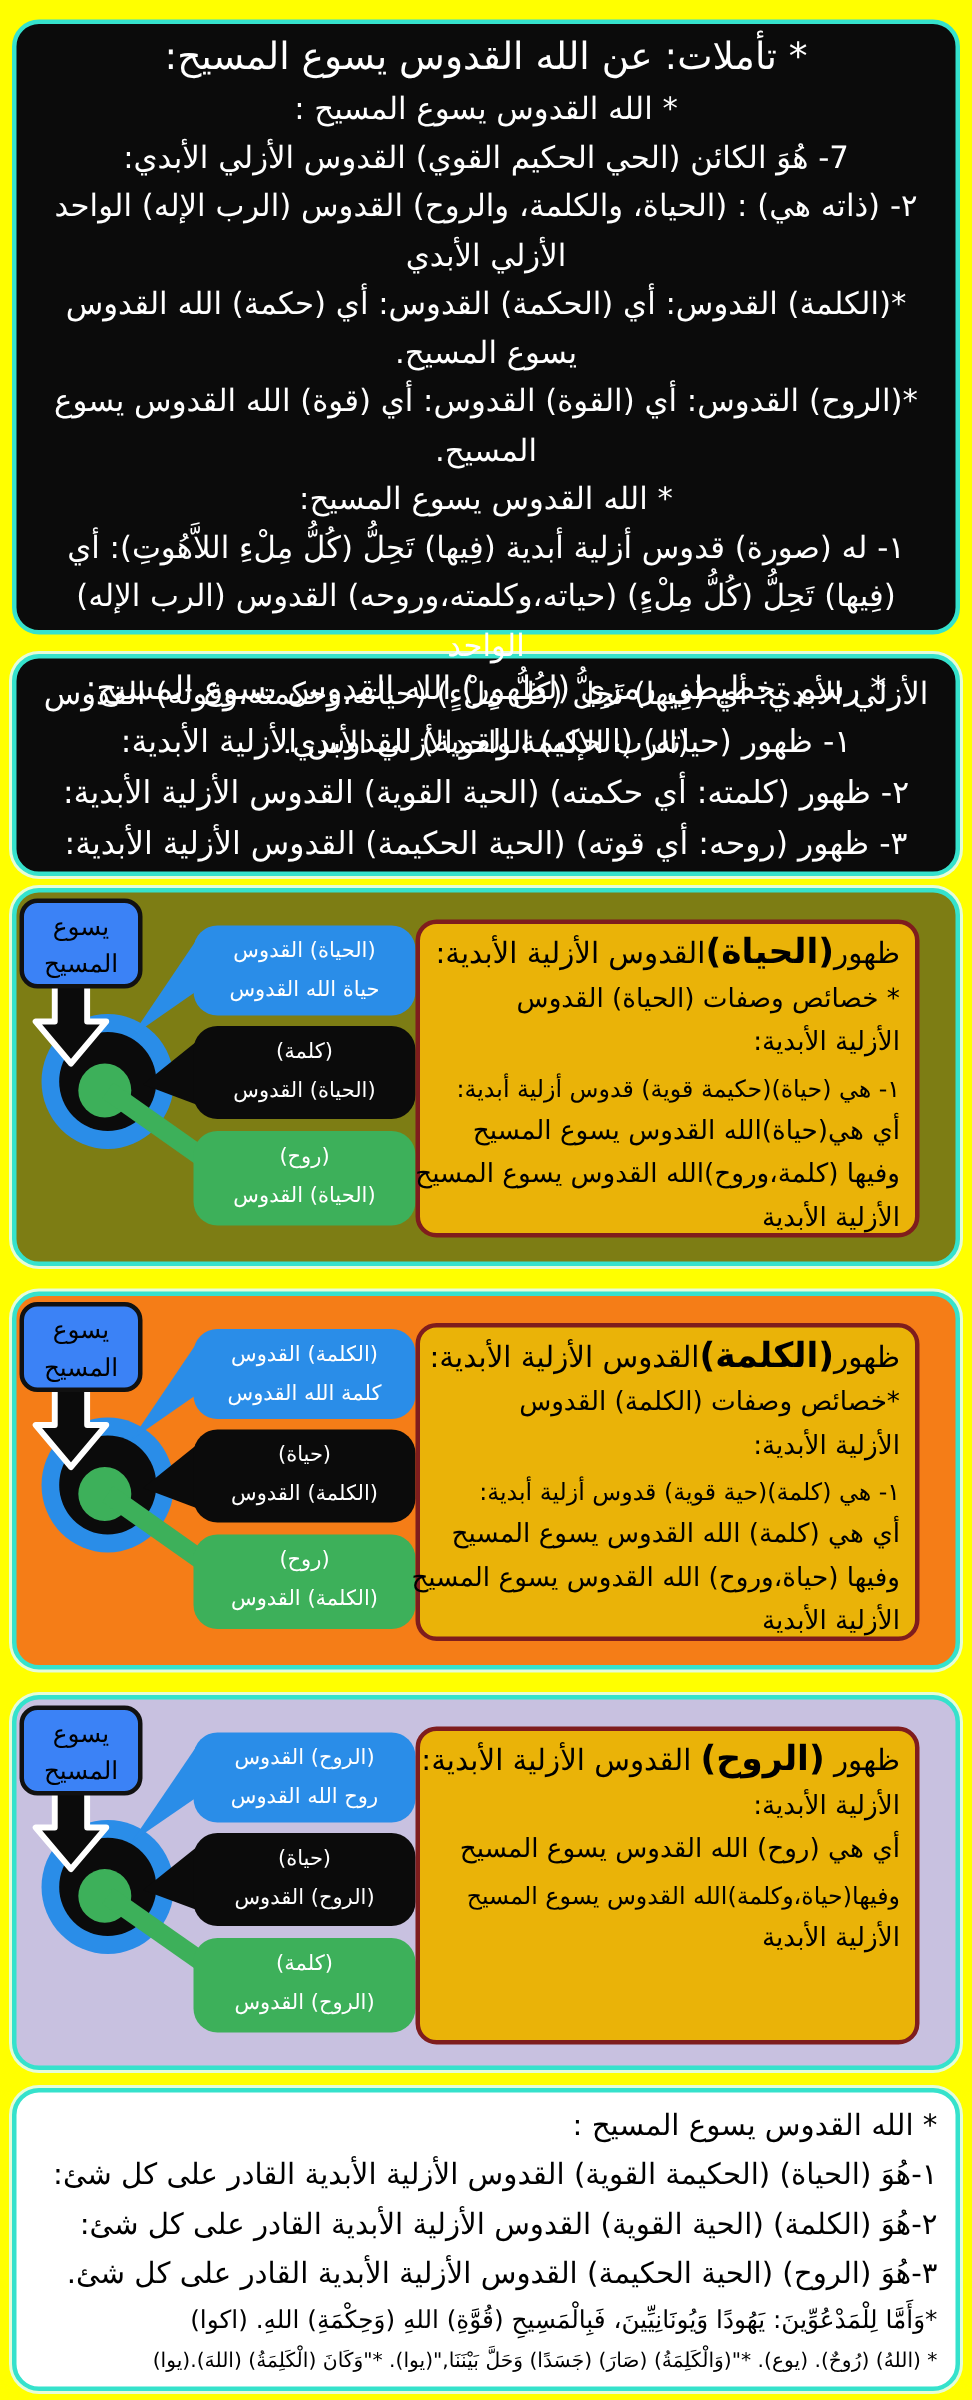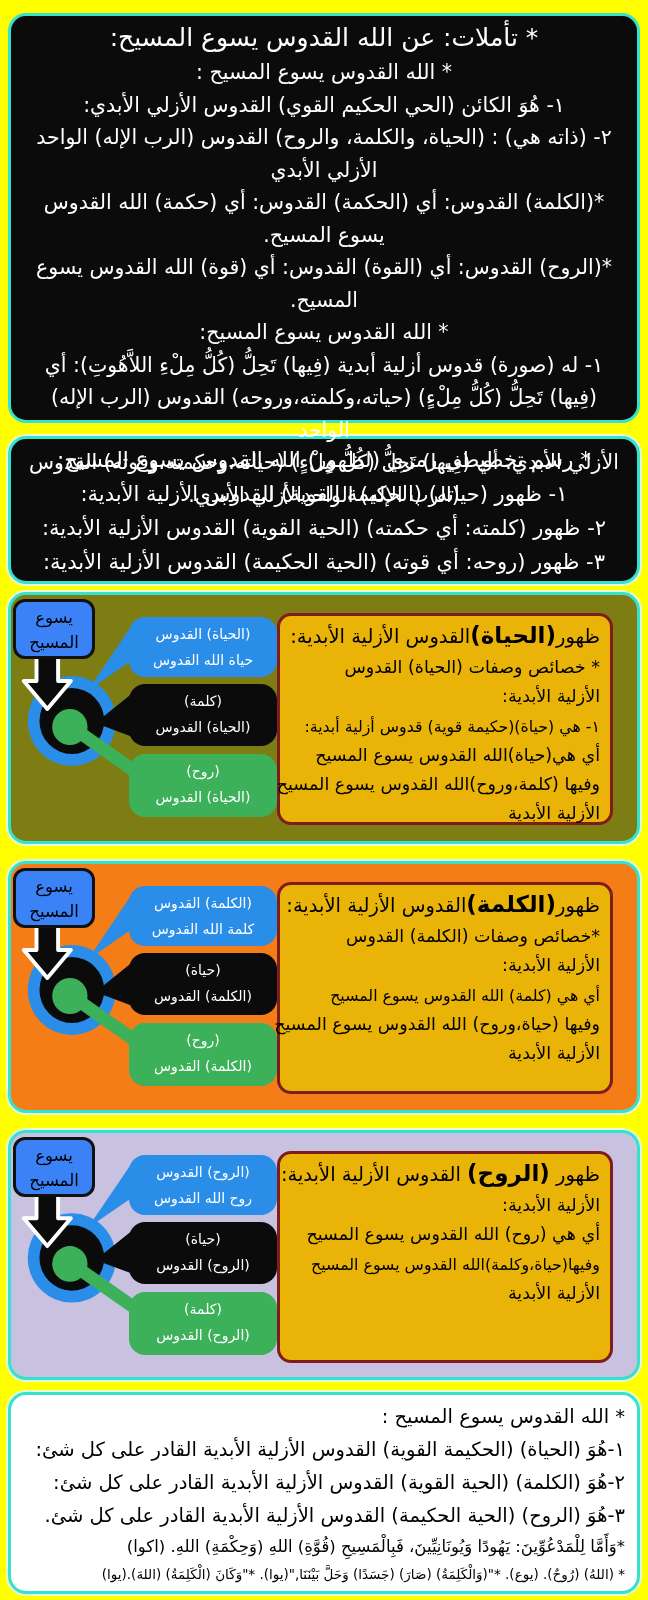--- a/index.html
+++ b/index.html
@@ -74,21 +74,21 @@
   #box6 .ln { font-size:19.5px; line-height:33px; white-space:nowrap; }
   #box6 .ln:nth-child(5) { font-size:16.5px; line-height:30px; }
   #box6 .ln:nth-child(6) { font-size:13.5px; line-height:24px; }
 </style>
 </head>
 <body>
 
 <section id="box1" class="blk blackbox">
   <div class="ln">* تأملات: عن الله القدوس يسوع المسيح:</div>
   <div class="ln">* الله القدوس يسوع المسيح :</div>
-  <div class="ln">١- هُوَ الكائن (الحي الحكيم القوي) القدوس الأزلي الأبدي:</div>
+  <div class="ln">7- هُوَ الكائن (الحي الحكيم القوي) القدوس الأزلي الأبدي:</div>
   <div class="ln">٢- (ذاته هي) : (الحياة، والكلمة، والروح) القدوس (الرب الإله) الواحد</div>
   <div class="ln">الأزلي الأبدي</div>
   <div class="ln">*(الكلمة) القدوس: أي (الحكمة) القدوس: أي (حكمة) الله القدوس يسوع المسيح.</div>
   <div class="ln">*(الروح) القدوس: أي (القوة) القدوس: أي (قوة) الله القدوس يسوع المسيح.</div>
   <div class="ln">* الله القدوس يسوع المسيح:</div>
   <div class="ln">١- له (صورة) قدوس أزلية أبدية (فِيها) تَحِلُّ (كُلُّ مِلْءِ اللاَّهُوتِ): أي</div>
   <div class="ln">(فِيها) تَحِلُّ (كُلُّ مِلْءٍ) (حياته،وكلمته،وروحه) القدوس (الرب الإله) الواحد</div>
   <div class="ln">الأزلي الأبدي: أي (فِيها) تَحِلُّ (كُلُّ مِلْءٍ) (حياته،وحكمته،وقوته) القدوس</div>
   <div class="ln">(الرب الإله) الواحدالأزلي الأبدي.</div>
 </section>
@@ -160,20 +160,21 @@
     <div>(الكلمة) القدوس</div>
   </div>
   <div class="bubble green">
     <div>(روح)</div>
     <div>(الكلمة) القدوس</div>
   </div>
   <div class="info-box">
     <div class="info-title"><span>ظهور</span><span class="b">(الكلمة)</span><span>القدوس الأزلية الأبدية:</span></div>
     <div class="info-ln">*خصائص وصفات (الكلمة) القدوس</div>
     <div class="info-ln">الأزلية الأبدية:</div>
+    <div class="info-ln">١- هي (كلمة)(حية قوية) قدوس أزلية أبدية:</div>
     <div class="info-ln">أي هي (كلمة) الله القدوس يسوع المسيح</div>
     <div class="info-ln">وفيها (حياة،وروح) الله القدوس يسوع المسيح</div>
     <div class="info-ln">الأزلية الأبدية</div>
   </div>
 </section>
 
 <section id="panel-spirit" class="blk panel pale">
   <svg class="diagram-svg" viewBox="0 0 638 246" preserveAspectRatio="none">
     <circle cx="62" cy="126" r="45" fill="#2a8de8"></circle>
     <circle cx="62" cy="126" r="33" fill="#0b0b0b"></circle>

